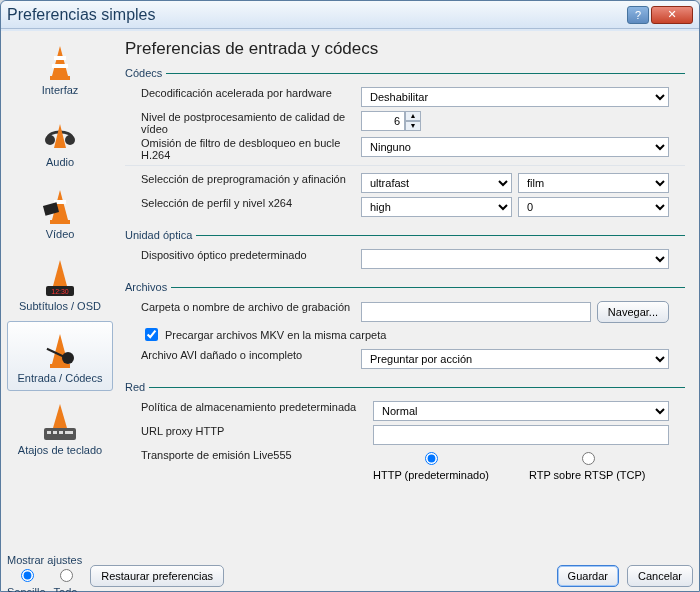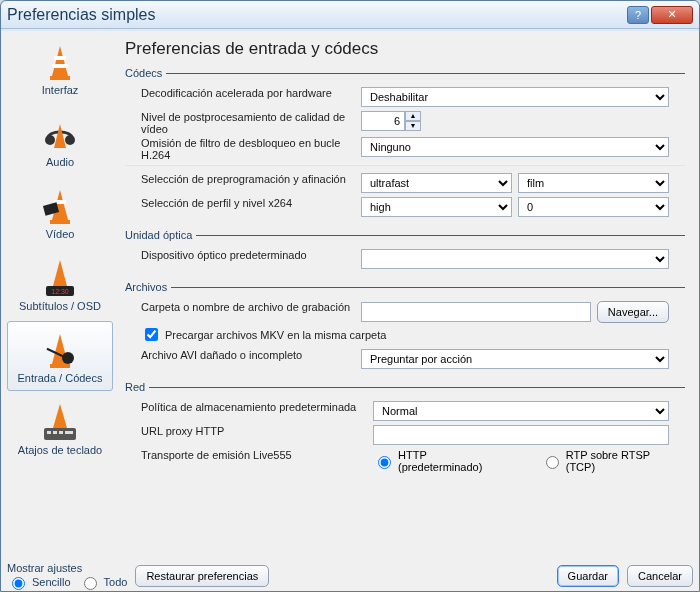--- a/index.html
+++ b/index.html
@@ -89,21 +89,21 @@
   .spin input { width:44px; text-align:right; }
   .spin-btns { display:flex;flex-direction:column; }
   .spin-btns button{ width:16px;height:10px;font-size:7px;line-height:6px;padding:0;border:1px solid #a3b0c0;background:#eaf0f7;cursor:pointer;}
   .btn {
     font:inherit; height:22px; padding:0 10px;
     background:linear-gradient(#fdfdfd,#e3e8ef);
     border:1px solid #8fa0b4; border-radius:5px;
     cursor:pointer;
   }
   .btn.primary{ border-color:#3d7fd6; box-shadow:0 0 0 1px #9fc7f8 inset;}
-  .radio-lbl{display:flex;align-items:center;gap:4px;}
+  .radio-lbl{display:flex;align-items:center;gap:4px;flex-direction:column;}
   .checkbox-lbl{display:flex;align-items:center;gap:4px;color:#222;}
   .footer {
     position:absolute; left:6px; right:6px; bottom:2px;
     height:26px; display:flex; align-items:center; gap:8px;
   }
   .footer .view {
     font-size:11px;color:#1b3c5e;
   }
   .footer .view .opts{display:flex;gap:8px;margin-top:2px;}
   .footer-spacer{flex:1;}

